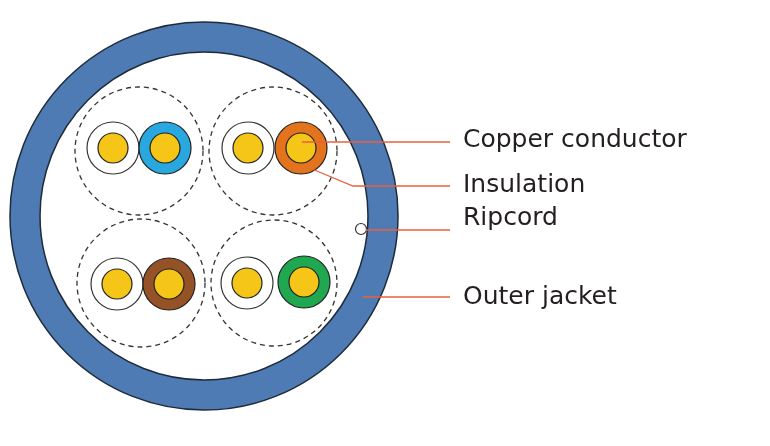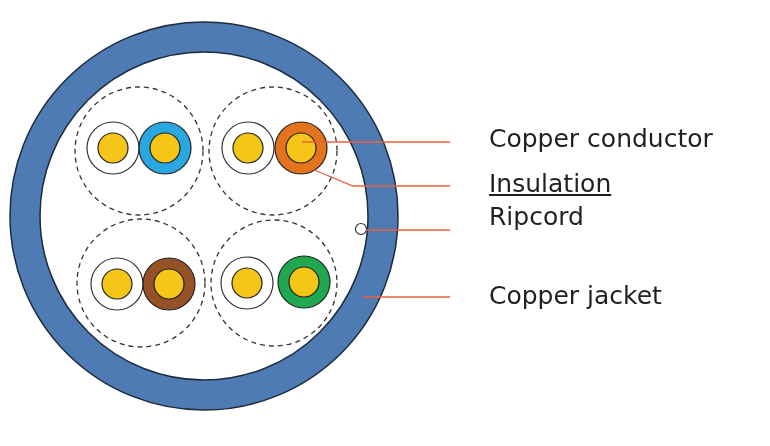--- a/index.html
+++ b/index.html
@@ -6,21 +6,20 @@
     body { width: 770px; height: 446px; position: relative; overflow: hidden; }
     #diagram { position: absolute; left: 0; top: 0; }
     .label {
       position: absolute;
       left: 463px;
       font-family: "DejaVu Sans", sans-serif;
       font-size: 25px;
       color: #231f20;
       line-height: 1;
       white-space: nowrap;
-      margin-left: 26px;
     }
   </style>
 </head>
 <body>
 
 <svg id="diagram" width="770" height="446" viewBox="0 0 770 446">
 
   <circle cx="204" cy="216" r="194" fill="#4f7bb5" stroke="#1e2b3a" stroke-width="1.5"></circle>
   <circle cx="204" cy="216" r="164" fill="#ffffff" stroke="#1e2b3a" stroke-width="1.5"></circle>
 
@@ -59,15 +58,15 @@
 
   <g stroke="#e8603c" stroke-width="1.3" fill="none">
     <polyline points="302,142 450,142"></polyline>
     <polyline points="312,169 353,186 450,186"></polyline>
     <polyline points="366,230 450,230"></polyline>
     <polyline points="363,297 450,297"></polyline>
   </g>
 </svg>
 
 <div class="label" style="top:126px;">Copper conductor</div>
-<div class="label" style="top:171px;text-decoration:underline;">Insulation</div>
+<div class="label" style="top:171px;">Insulation</div>
 <div class="label" style="top:204px;">Ripcord</div>
-<div class="label" style="top:283px;">Copper jacket</div>
+<div class="label" style="top:283px;">Outer jacket</div>
 
 </body></html>

